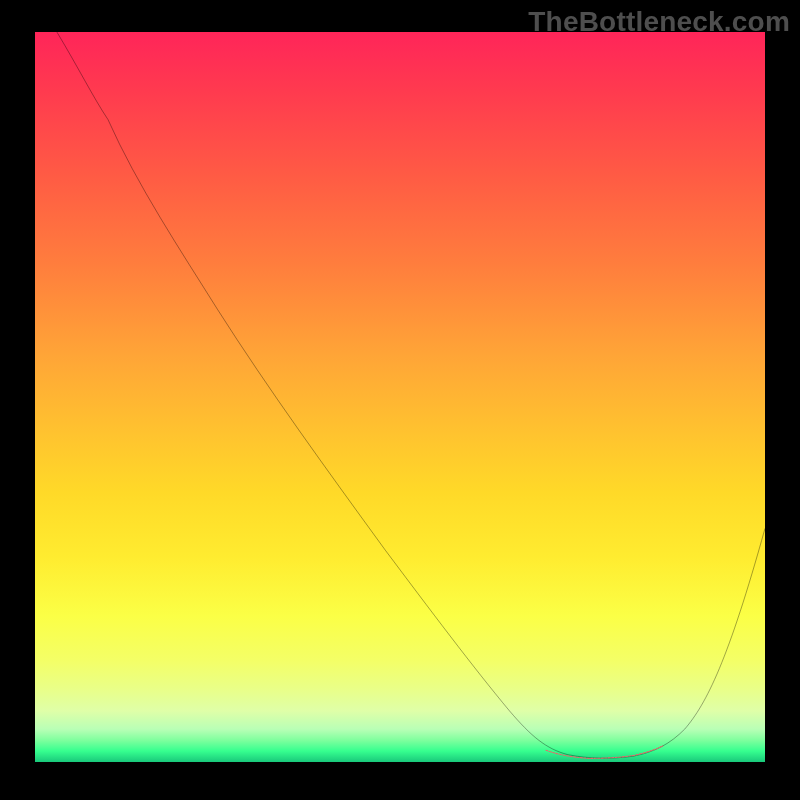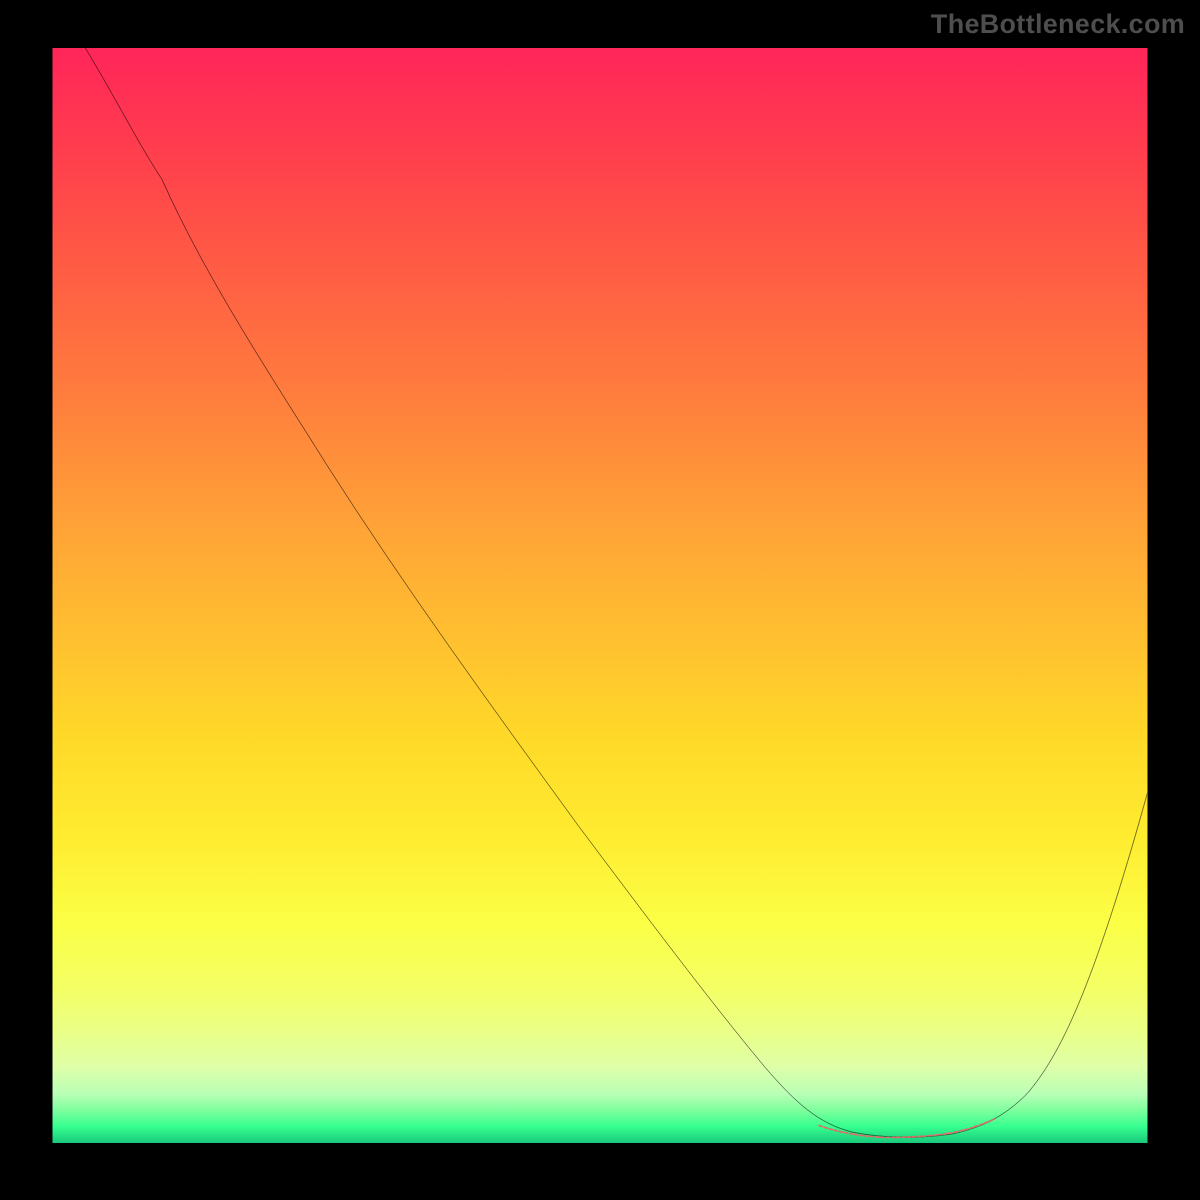--- a/index.html
+++ b/index.html
@@ -15,21 +15,21 @@
     position: relative;
     width: 800px;
     height: 800px;
     background: #000;
   }
   .watermark {
     position: absolute;
     top: 6px;
     right: 10px;
     color: #4e4e4e;
-    font-size: 18px;
+    font-size: 28px;
     font-weight: 600;
     letter-spacing: 0.2px;
     z-index: 5;
   }
   .plot {
     position: absolute;
     left: 35px;
     top: 32px;
     width: 730px;
     height: 730px;

